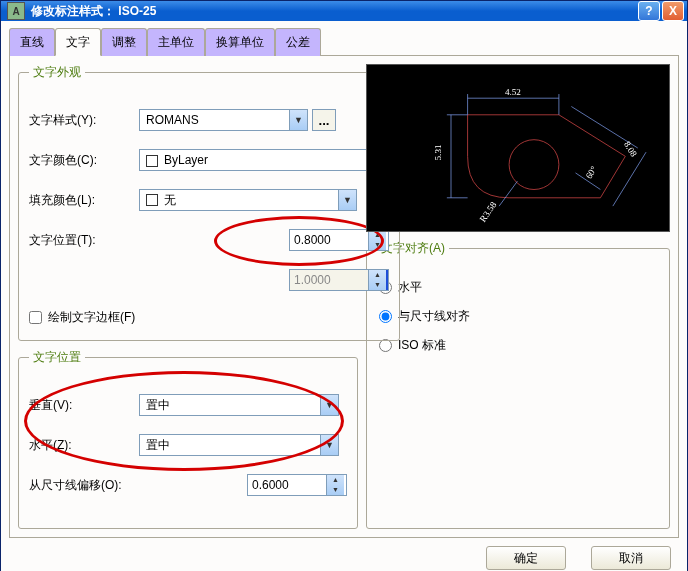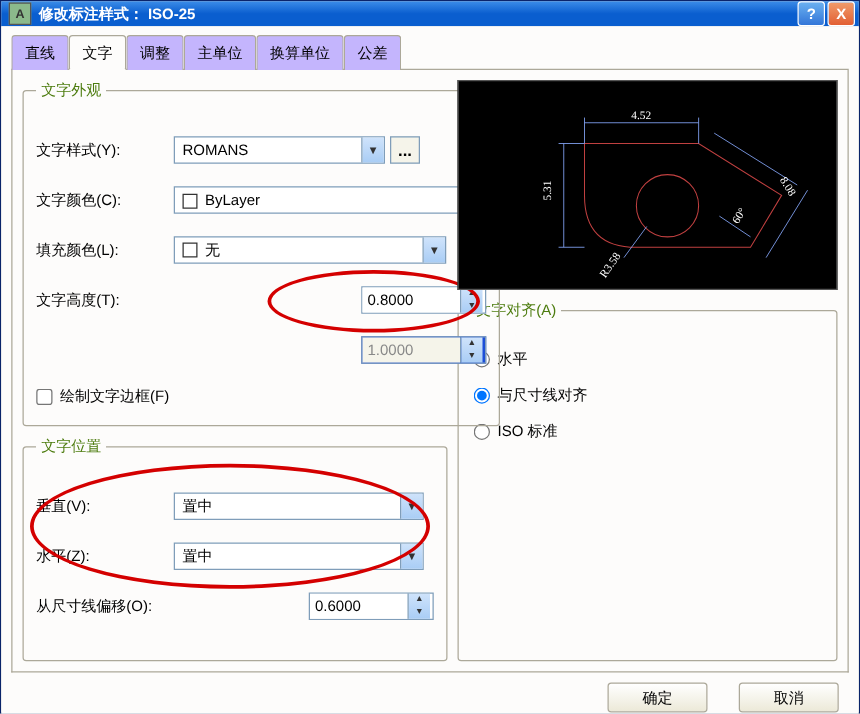--- a/index.html
+++ b/index.html
@@ -90,21 +90,21 @@
 
           <div class="row">
             <label>填充颜色(L):</label>
             <div class="combo" style="width:218px;">
               <div class="val"><span class="swatch"></span><span>无</span></div>
               <div class="arrow">▼</div>
             </div>
           </div>
 
           <div class="row">
-            <label>文字高度(T):</label>
+            <label>文字位置(T):</label>
             <div class="field-right spin">
               <input value="0.8000" style="">
               <div class="spinbtns">
                   <span>▲</span>
                   <span>▼</span>
                 </div>
             </div>
           </div>
 
           <div class="row">

